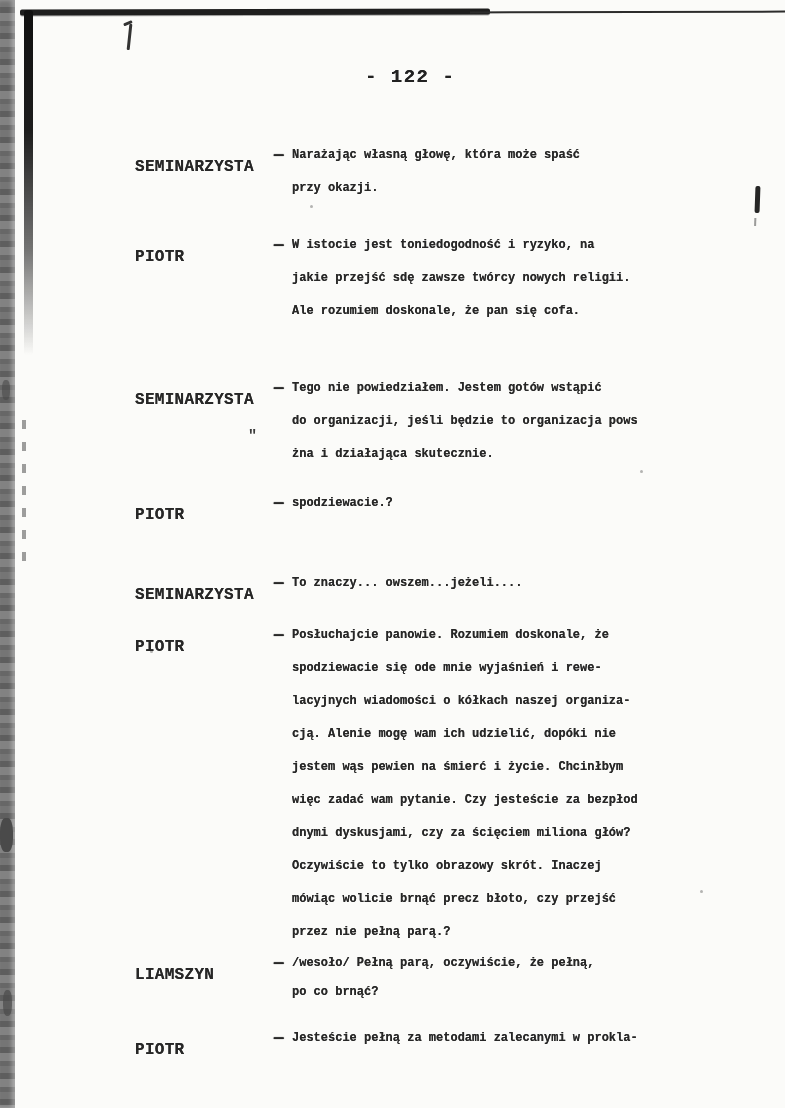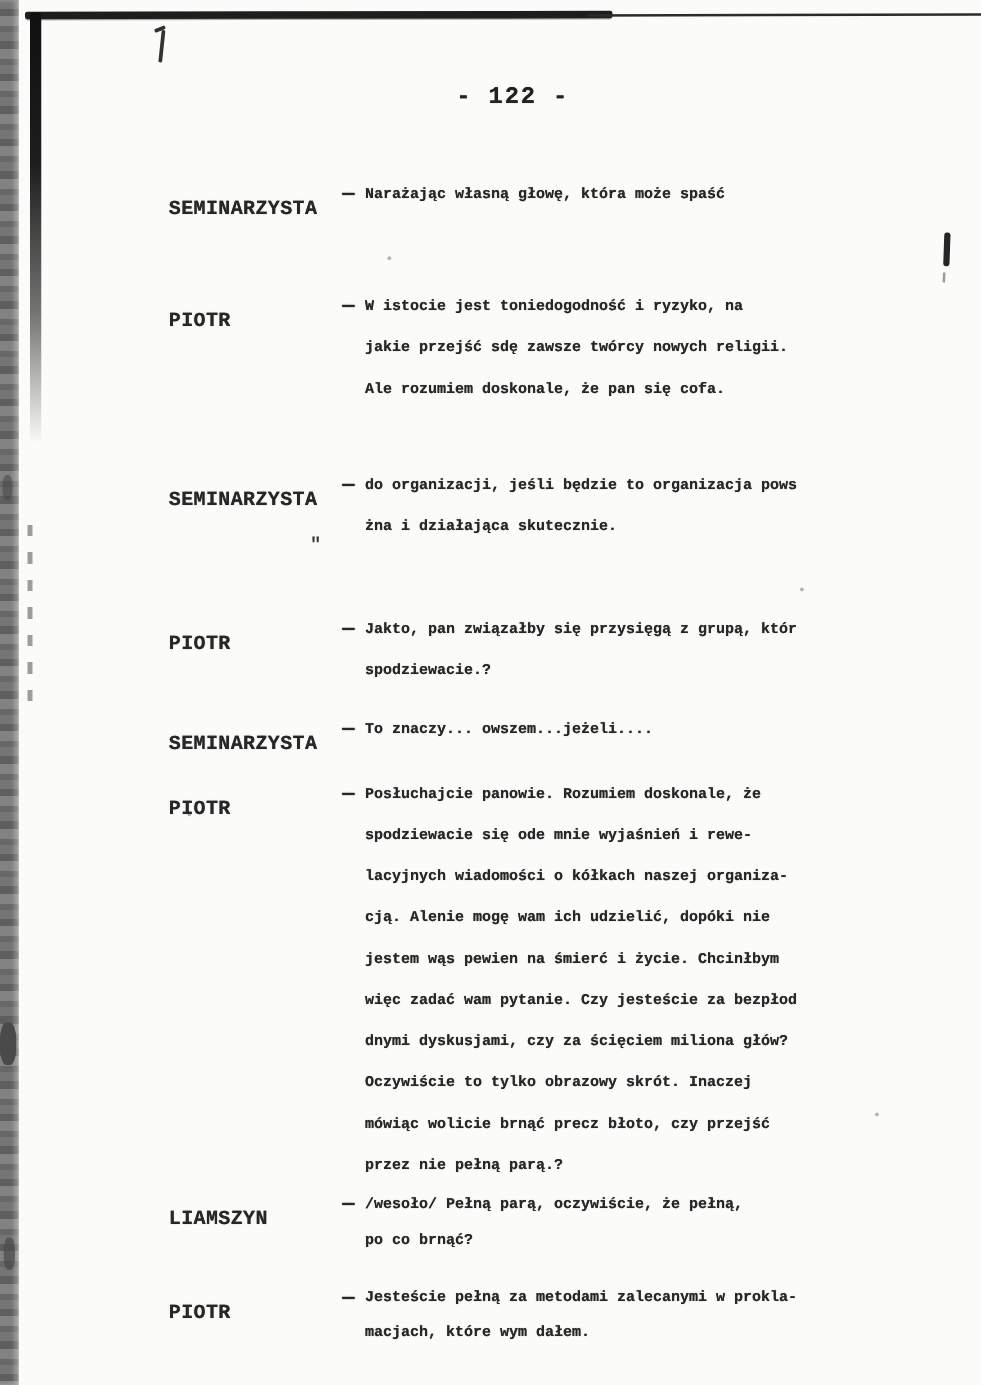--- a/index.html
+++ b/index.html
@@ -84,39 +84,39 @@
   <div class="speckle" style="left:310px; top:205px;"></div>
   <div class="speckle" style="left:640px; top:470px;"></div>
   <div class="speckle" style="left:150px; top:650px;"></div>
   <div class="speckle" style="left:700px; top:890px;"></div>
 
   <div class="page-number">- 122 -</div>
 
   <div class="entry" style="top:139px">
     <div class="speaker">SEMINARZYSTA</div>
     <span class="dash">–</span>
-    <div class="speech"><div class="line">Narażając własną głowę, która może spaść</div></div>
+    <div class="speech"><div class="line">Narażając własną głowę, która może spaść</div><div class="line">przy okazji.</div></div>
   </div>
 
   <div class="entry" style="top:229px">
     <div class="speaker">PIOTR</div>
     <span class="dash">–</span>
     <div class="speech"><div class="line">W istocie jest toniedogodność i ryzyko, na</div><div class="line">jakie przejść sdę zawsze twórcy nowych religii.</div><div class="line">Ale rozumiem doskonale, że pan się cofa.</div></div>
   </div>
 
   <div class="entry" style="top:372px">
     <div class="speaker">SEMINARZYSTA</div>
     <span class="dash">–</span>
-    <div class="speech"><div class="line">do organizacji, jeśli będzie to organizacja pows</div><div class="line">żna i działająca skutecznie.</div></div>
+    <div class="speech"><div class="line">Tego nie powiedziałem. Jestem gotów wstąpić</div><div class="line">do organizacji, jeśli będzie to organizacja pows</div><div class="line">żna i działająca skutecznie.</div></div>
   </div>
 
   <div class="entry" style="top:487px">
     <div class="speaker">PIOTR</div>
     <span class="dash">–</span>
-    <div class="speech"><div class="line">Jakto, pan związałby się przysięgą z grupą, któr</div><div class="line">spodziewacie.?</div></div>
+    <div class="speech"><div class="line">spodziewacie.?</div></div>
   </div>
 
   <div class="entry" style="top:567px">
     <div class="speaker">SEMINARZYSTA</div>
     <span class="dash">–</span>
     <div class="speech"><div class="line">To znaczy... owszem...jeżeli....</div></div>
   </div>
 
   <div class="entry" style="top:619px">
     <div class="speaker">PIOTR</div>
@@ -126,16 +126,16 @@
 
   <div class="entry tight" style="top:949px">
     <div class="speaker">LIAMSZYN</div>
     <span class="dash">–</span>
     <div class="speech"><div class="line">/wesoło/ Pełną parą, oczywiście, że pełną,</div><div class="line">po co brnąć?</div></div>
   </div>
 
   <div class="entry tight2" style="top:1024px">
     <div class="speaker">PIOTR</div>
     <span class="dash">–</span>
-    <div class="speech"><div class="line">Jesteście pełną za metodami zalecanymi w prokla-</div><div class="line">macjach, które wym dałem.</div></div>
+    <div class="speech"><div class="line">Jesteście pełną za metodami zalecanymi w prokla-</div></div>
   </div>
 
 </div>
 
 </body></html>

